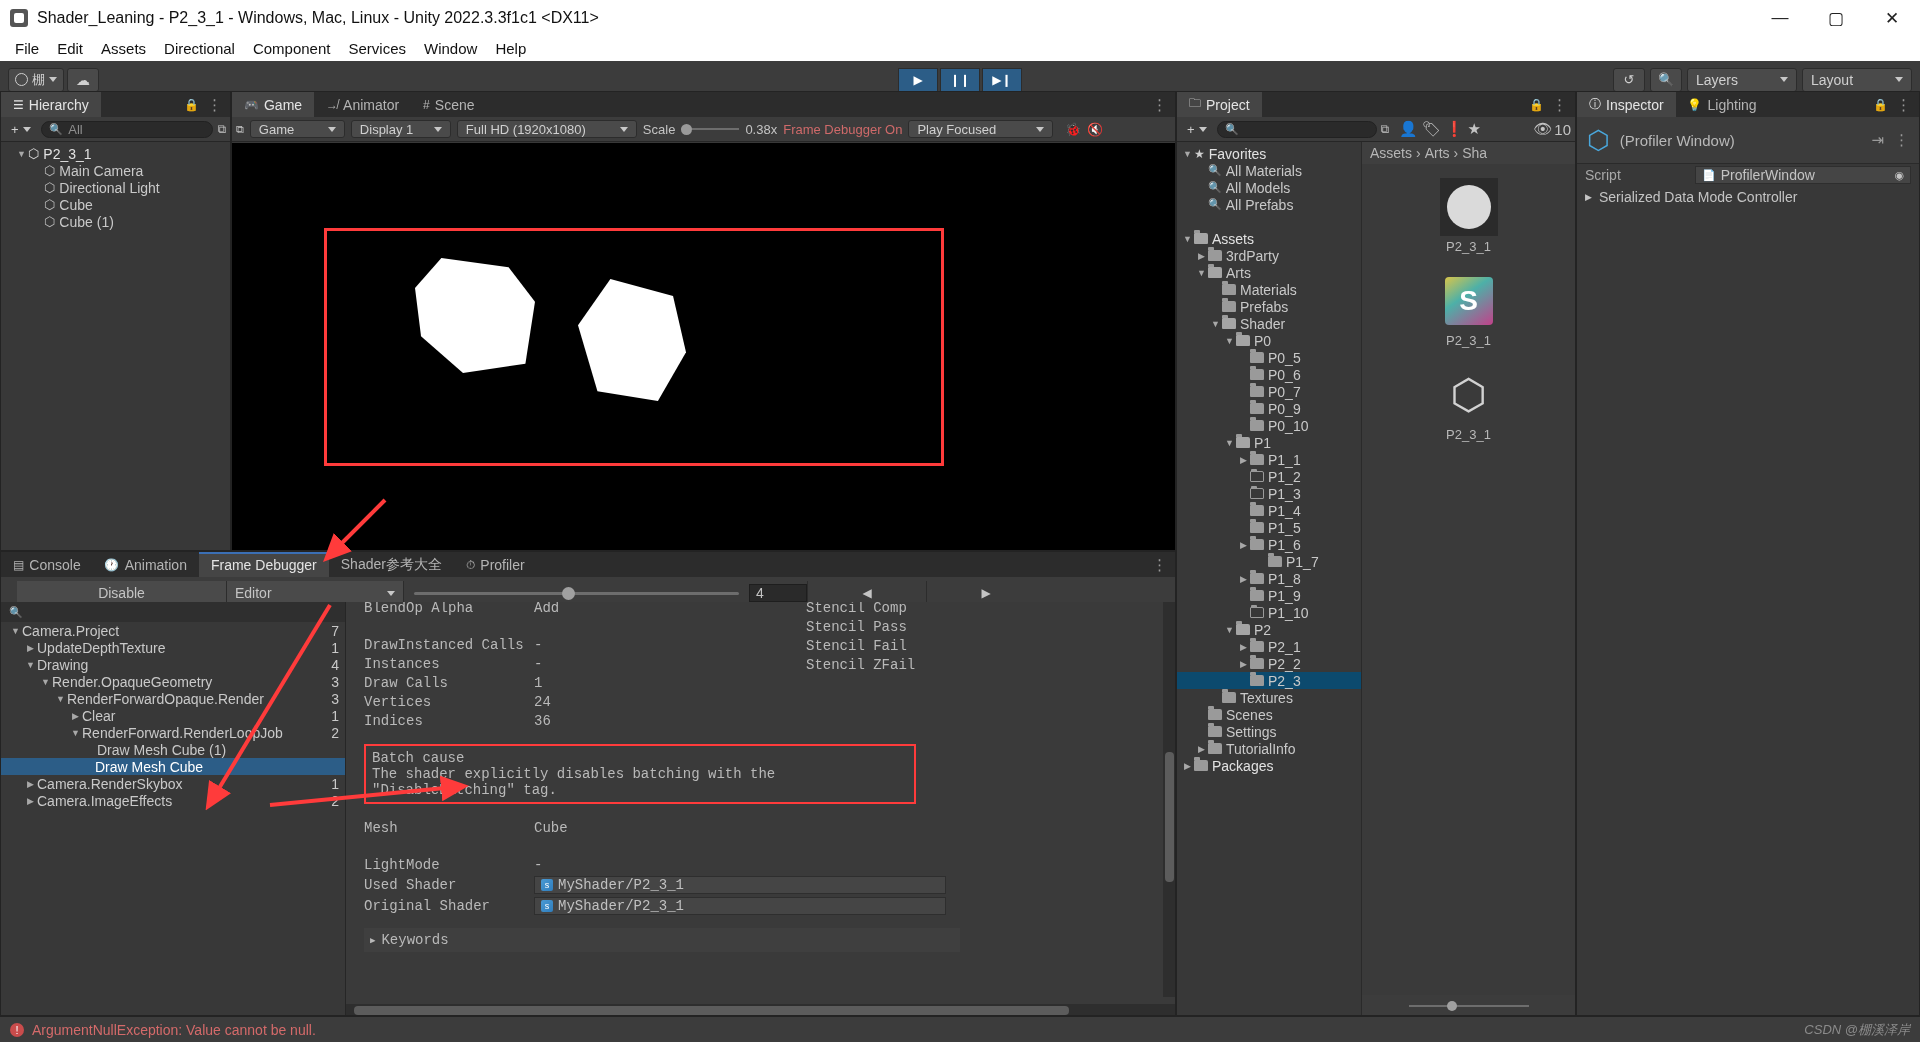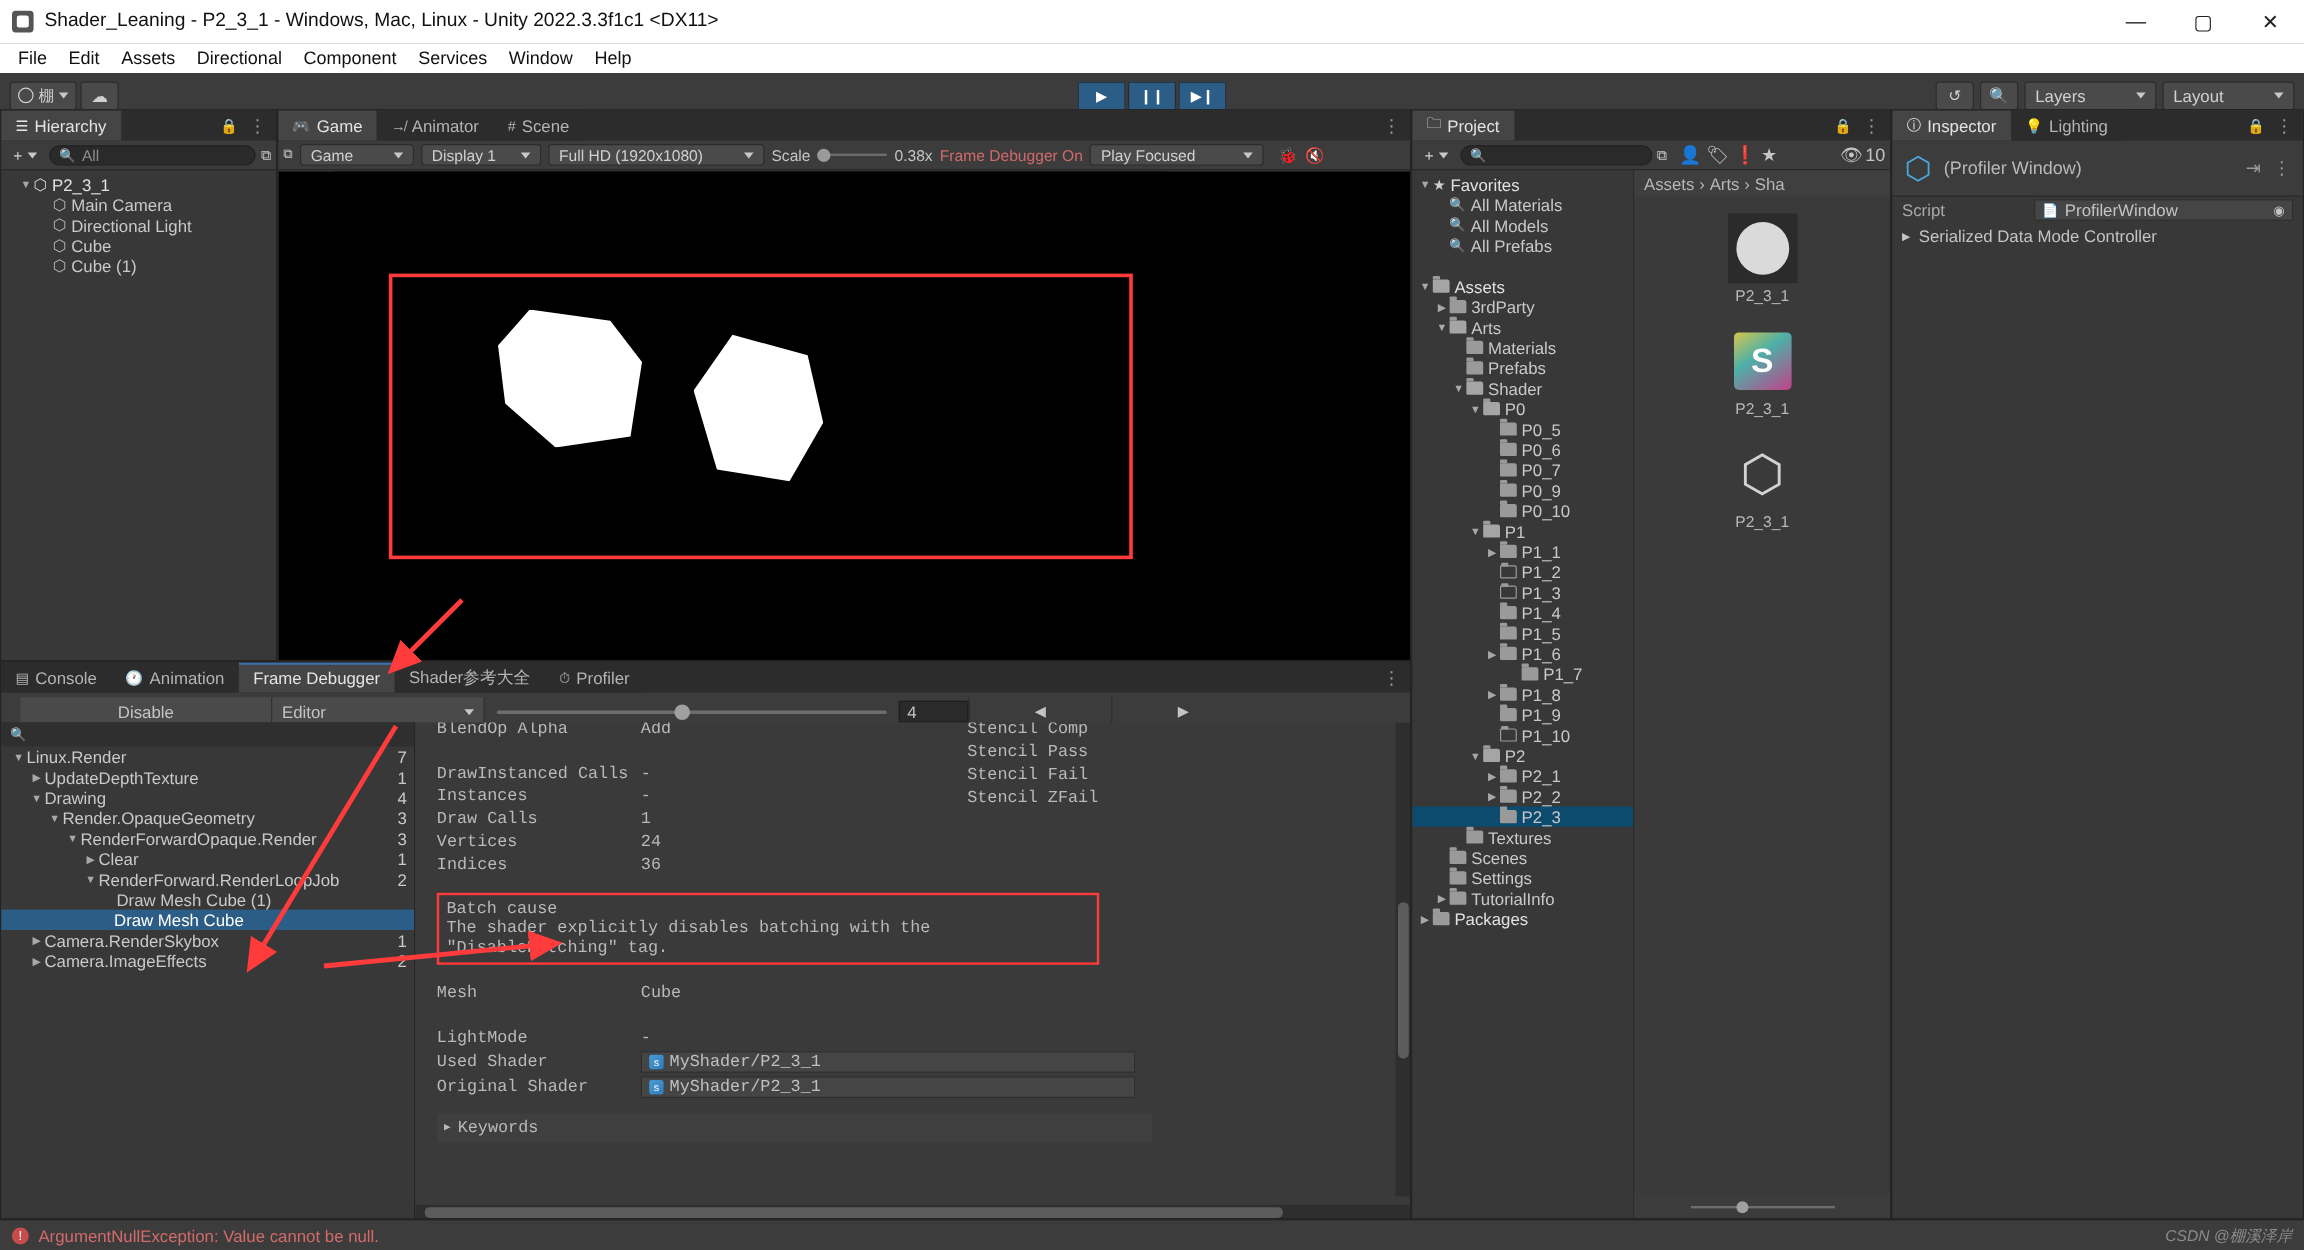--- a/index.html
+++ b/index.html
@@ -356,21 +356,21 @@
     </div>
 
     <div style="position:absolute;left:0;top:50px;width:345px;height:415px;background:#383838;border-right:1px solid #262626;">
       <div style="height:20px;background:#2f2f2f;display:flex;align-items:center;padding:0 8px;gap:5px;">
         <span style="font-size:11px;color:#8a8a8a;">🔍</span>
         <span></span>
       </div>
       <div id="fd-tree">
           <div class="treerow" style="padding-left: 8px;">
             <span class="arrow">▼</span>
-            <span>Linux.Render</span>
+            <span>Camera.Project</span>
             <span style="margin-left: auto;">7</span>
           </div>
           <div class="treerow" style="padding-left: 23px;">
             <span class="arrow">▶</span>
             <span>UpdateDepthTexture</span>
             <span style="margin-left: auto;">1</span>
           </div>
           <div class="treerow" style="padding-left: 23px;">
             <span class="arrow">▼</span>
             <span>Drawing</span>

